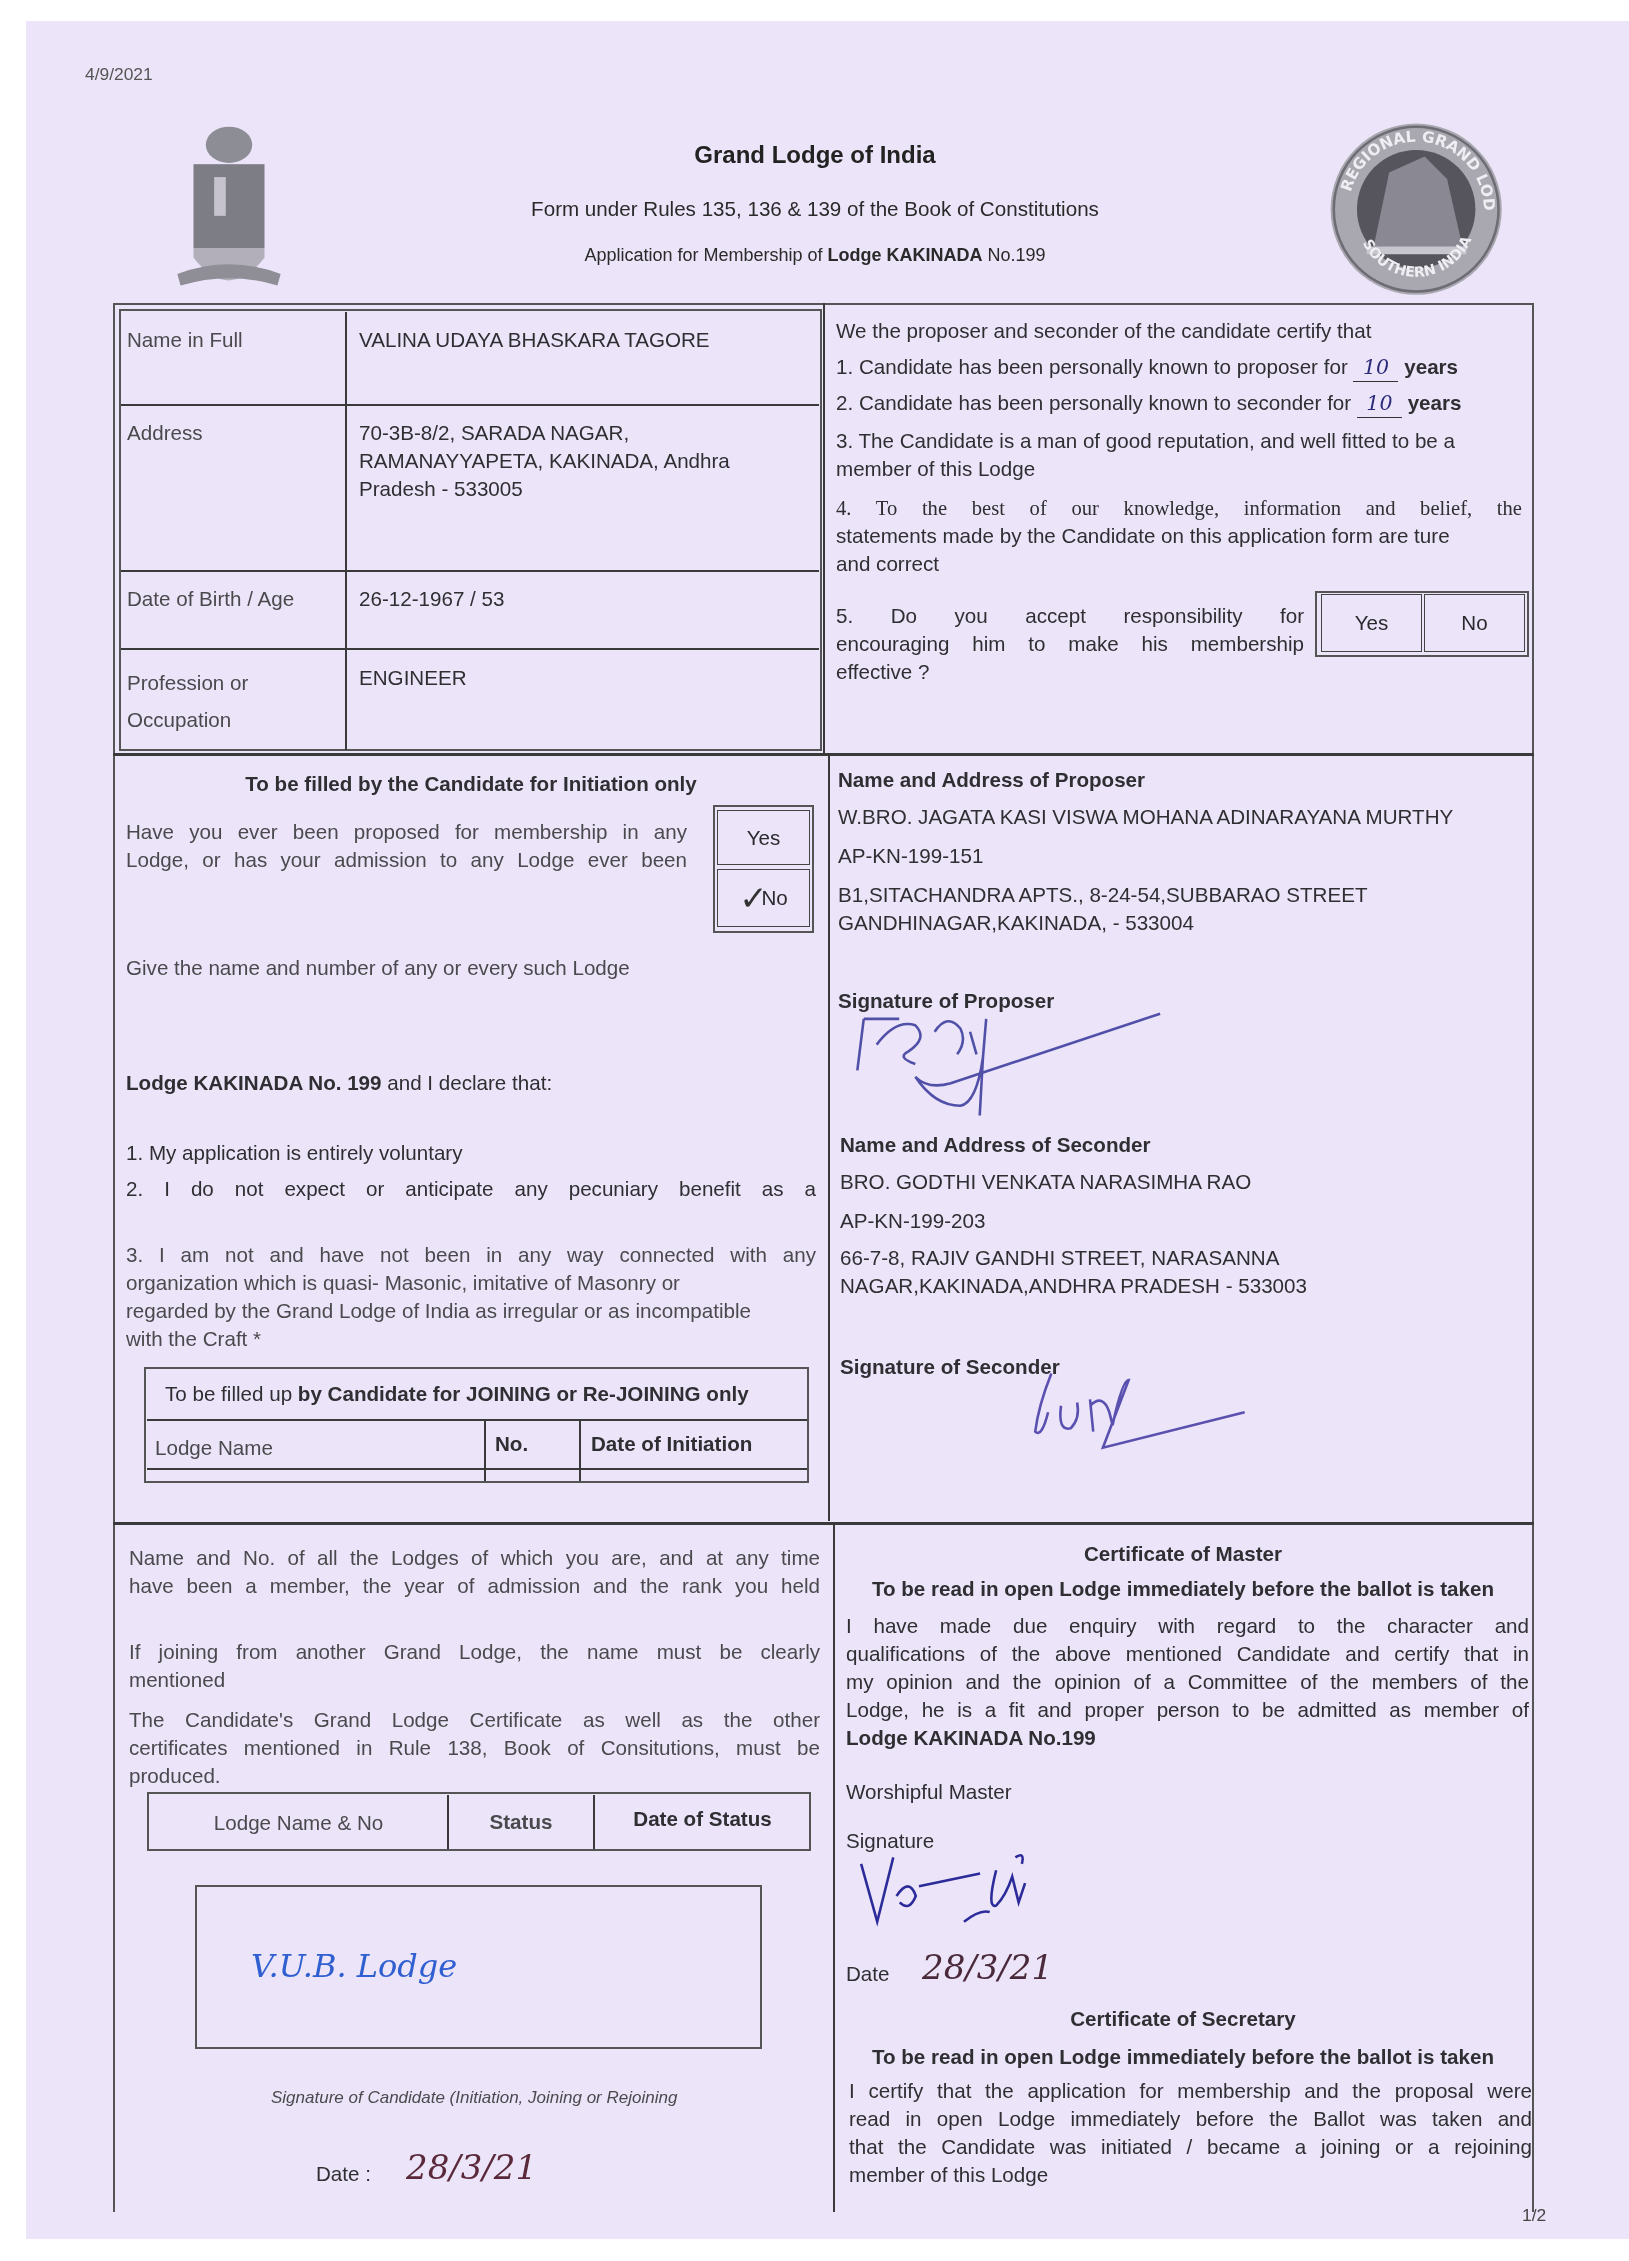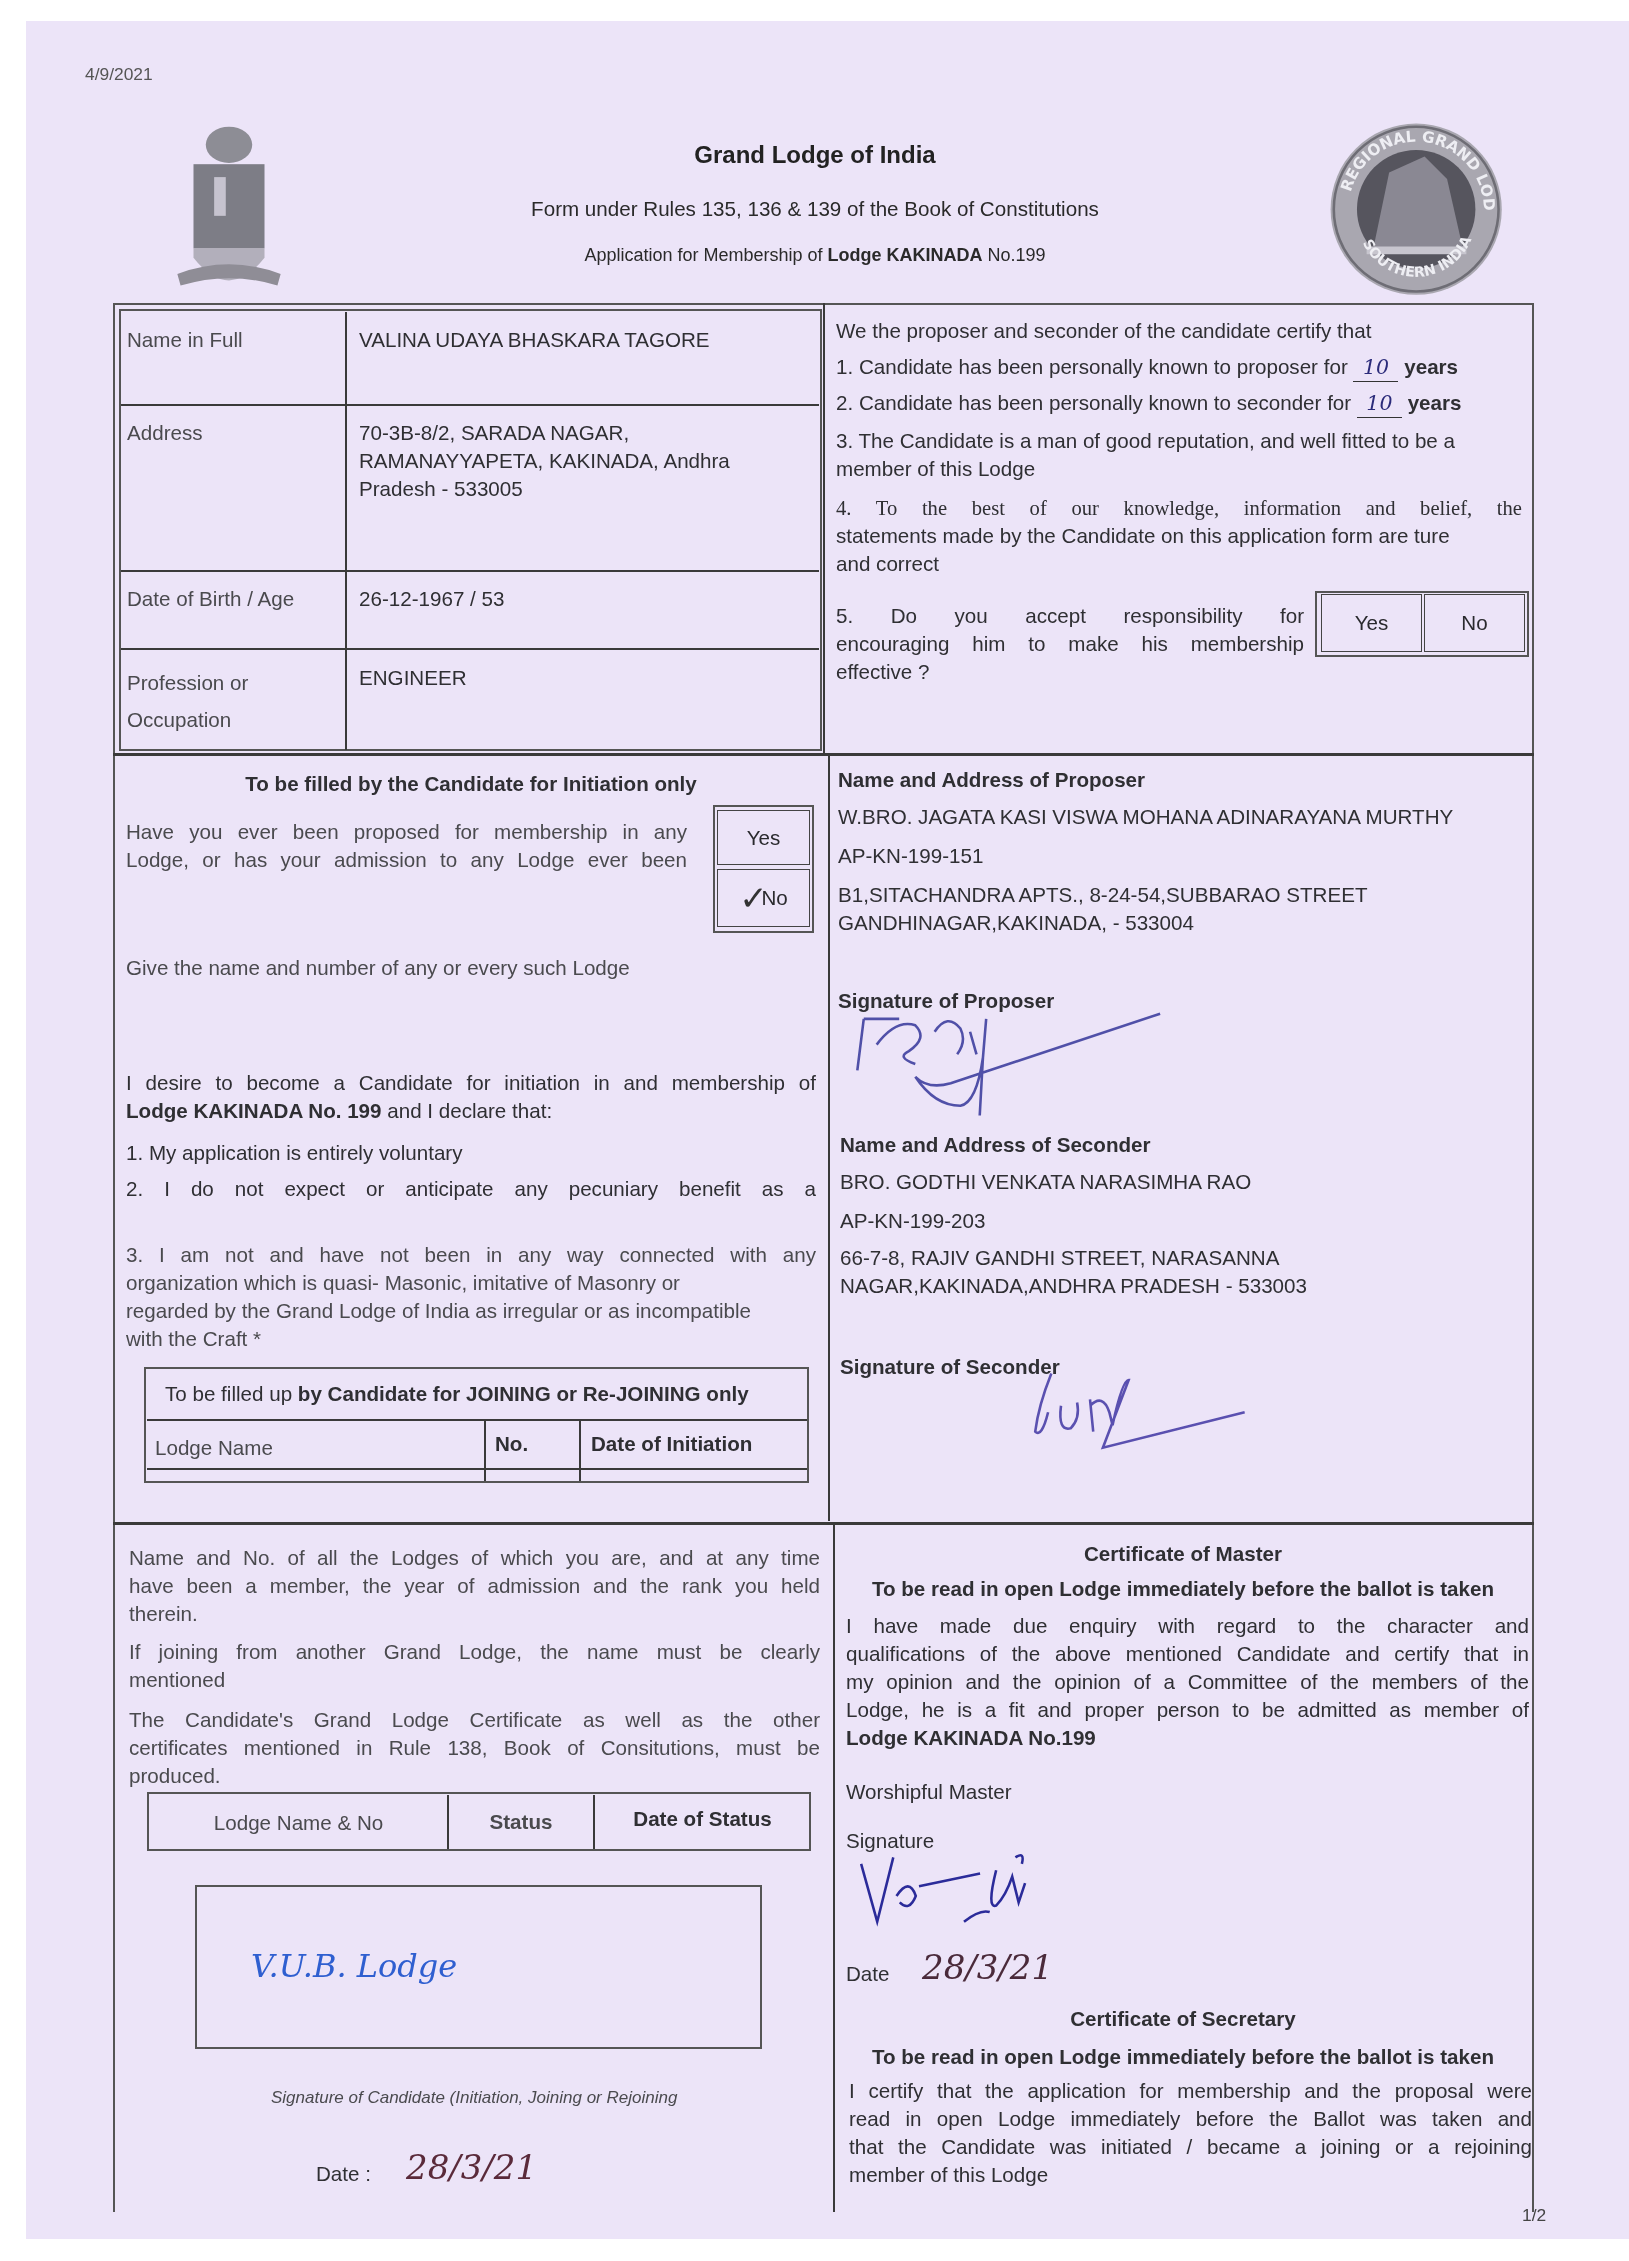--- a/index.html
+++ b/index.html
@@ -141,21 +141,20 @@
 </div>
 <div class="dbl" style="left:713px;top:805px;width:101px;height:128px;"></div>
 <div class="box" style="left:717px;top:810px;width:93px;height:55px;">Yes</div>
 <div class="box" style="left:717px;top:869px;width:93px;height:58px;">
   <span style="font-size:34px;color:#333;margin-right:-6.4px;">✓</span>
   <span>No</span>
 </div>
 <div class="txt gray" style="left:126px;top:954px;">Give the name and number of any or every such Lodge</div>
 
 <div class="txt" style="left:126px;top:1069px;width:690px;">
-  <div style="text-align:justify;text-align-last:justify;">I desire to become a Candidate for initiation in and membership of</div>
   <div><span class="bold">Lodge KAKINADA No. 199</span><span> and I declare that:</span></div>
 </div>
 <div class="txt" style="left:126px;top:1139px;">1. My application is entirely voluntary</div>
 <div class="txt" style="left:126px;top:1175px;width:690px;">
   <div style="text-align:justify;text-align-last:justify;">2. I do not expect or anticipate any pecuniary benefit as a</div>
 </div>
 <div class="txt gray" style="left:126px;top:1241px;width:690px;">
   <div style="text-align:justify;text-align-last:justify;">3. I am not and have not been in any way connected with any</div>
   <div>organization which is quasi- Masonic, imitative of Masonry or</div>
   <div>regarded by the Grand Lodge of India as irregular or as incompatible</div>
@@ -194,21 +193,20 @@
   <div>NAGAR,KAKINADA,ANDHRA PRADESH - 533003</div>
 </div>
 <div class="txt bold" style="left:840px;top:1353px;">Signature of Seconder</div>
 <svg class="sig" style="left:1032px;top:1367px;" width="232" height="84" viewBox="0 0 360 130">
   <path d="M30 10 Q10 60 5 100 Q15 110 25 70 M45 60 Q40 100 60 95 Q75 80 70 55 M90 50 L95 100 M90 60 Q110 40 120 70 L125 90 Q140 20 150 20 L110 125 L330 70" stroke="#5a50b0" stroke-width="4" fill="none"></path>
 </svg>
 
 <div class="txt gray" style="left:129px;top:1544px;width:691px;">
   <div style="text-align:justify;text-align-last:justify;">Name and No. of all the Lodges of which you are, and at any time</div>
   <div style="text-align:justify;text-align-last:justify;">have been a member, the year of admission and the rank you held</div>
-  <div>therein.</div>
 </div>
 <div class="txt gray" style="left:129px;top:1638px;width:691px;">
   <div style="text-align:justify;text-align-last:justify;">If joining from another Grand Lodge, the name must be clearly</div>
   <div>mentioned</div>
 </div>
 <div class="txt gray" style="left:129px;top:1706px;width:691px;">
   <div style="text-align:justify;text-align-last:justify;">The Candidate's Grand Lodge Certificate as well as the other</div>
   <div style="text-align:justify;text-align-last:justify;">certificates mentioned in Rule 138, Book of Consitutions, must be</div>
   <div>produced.</div>
 </div>

